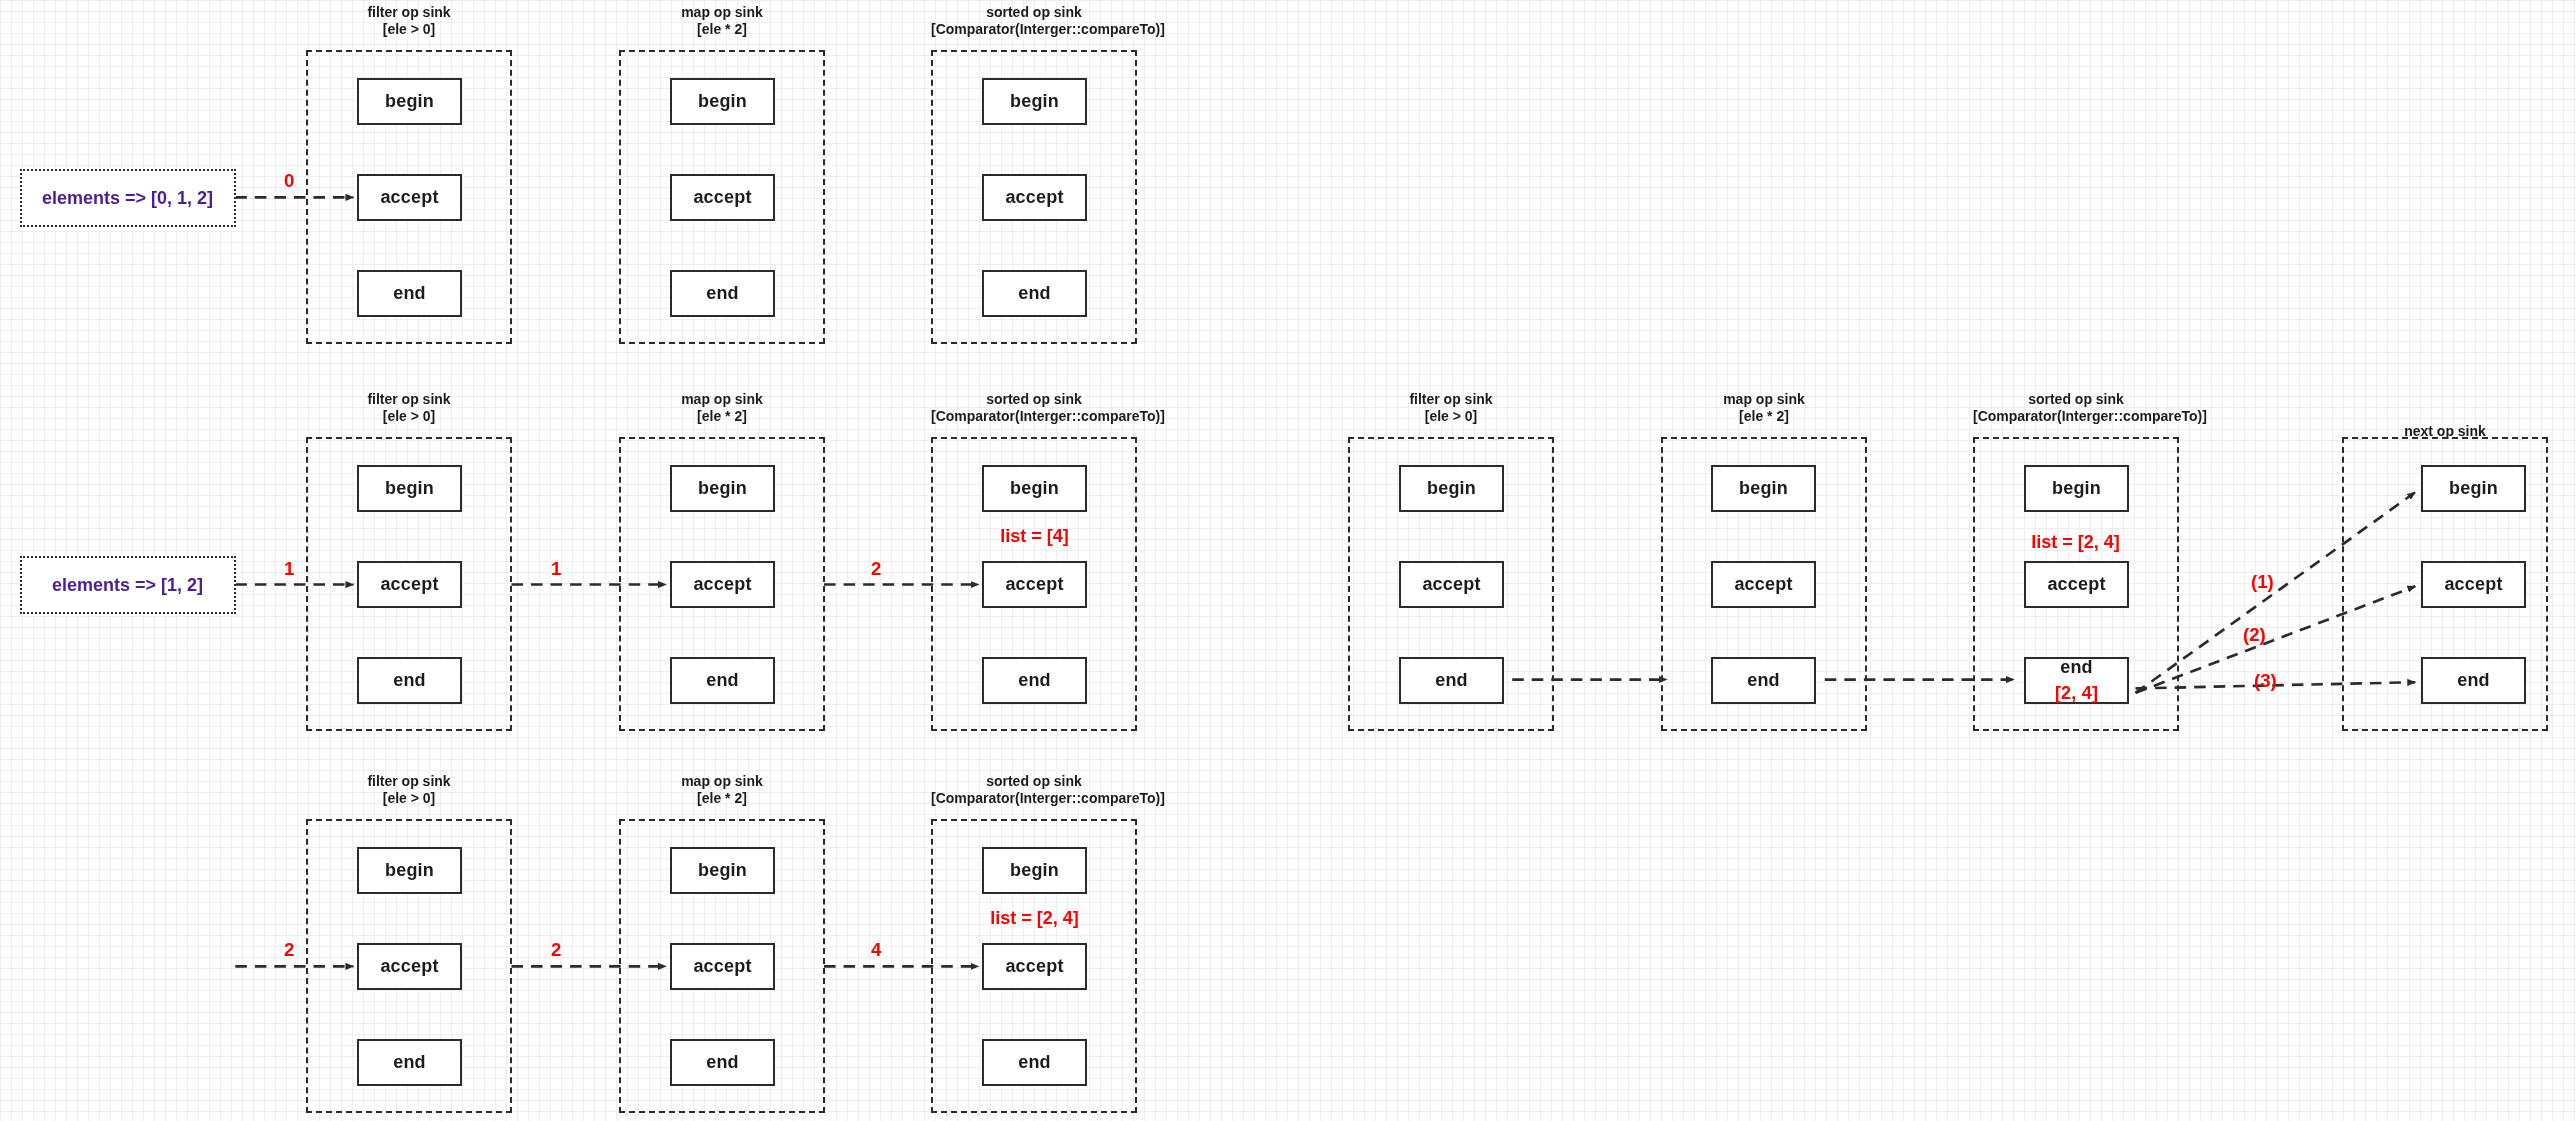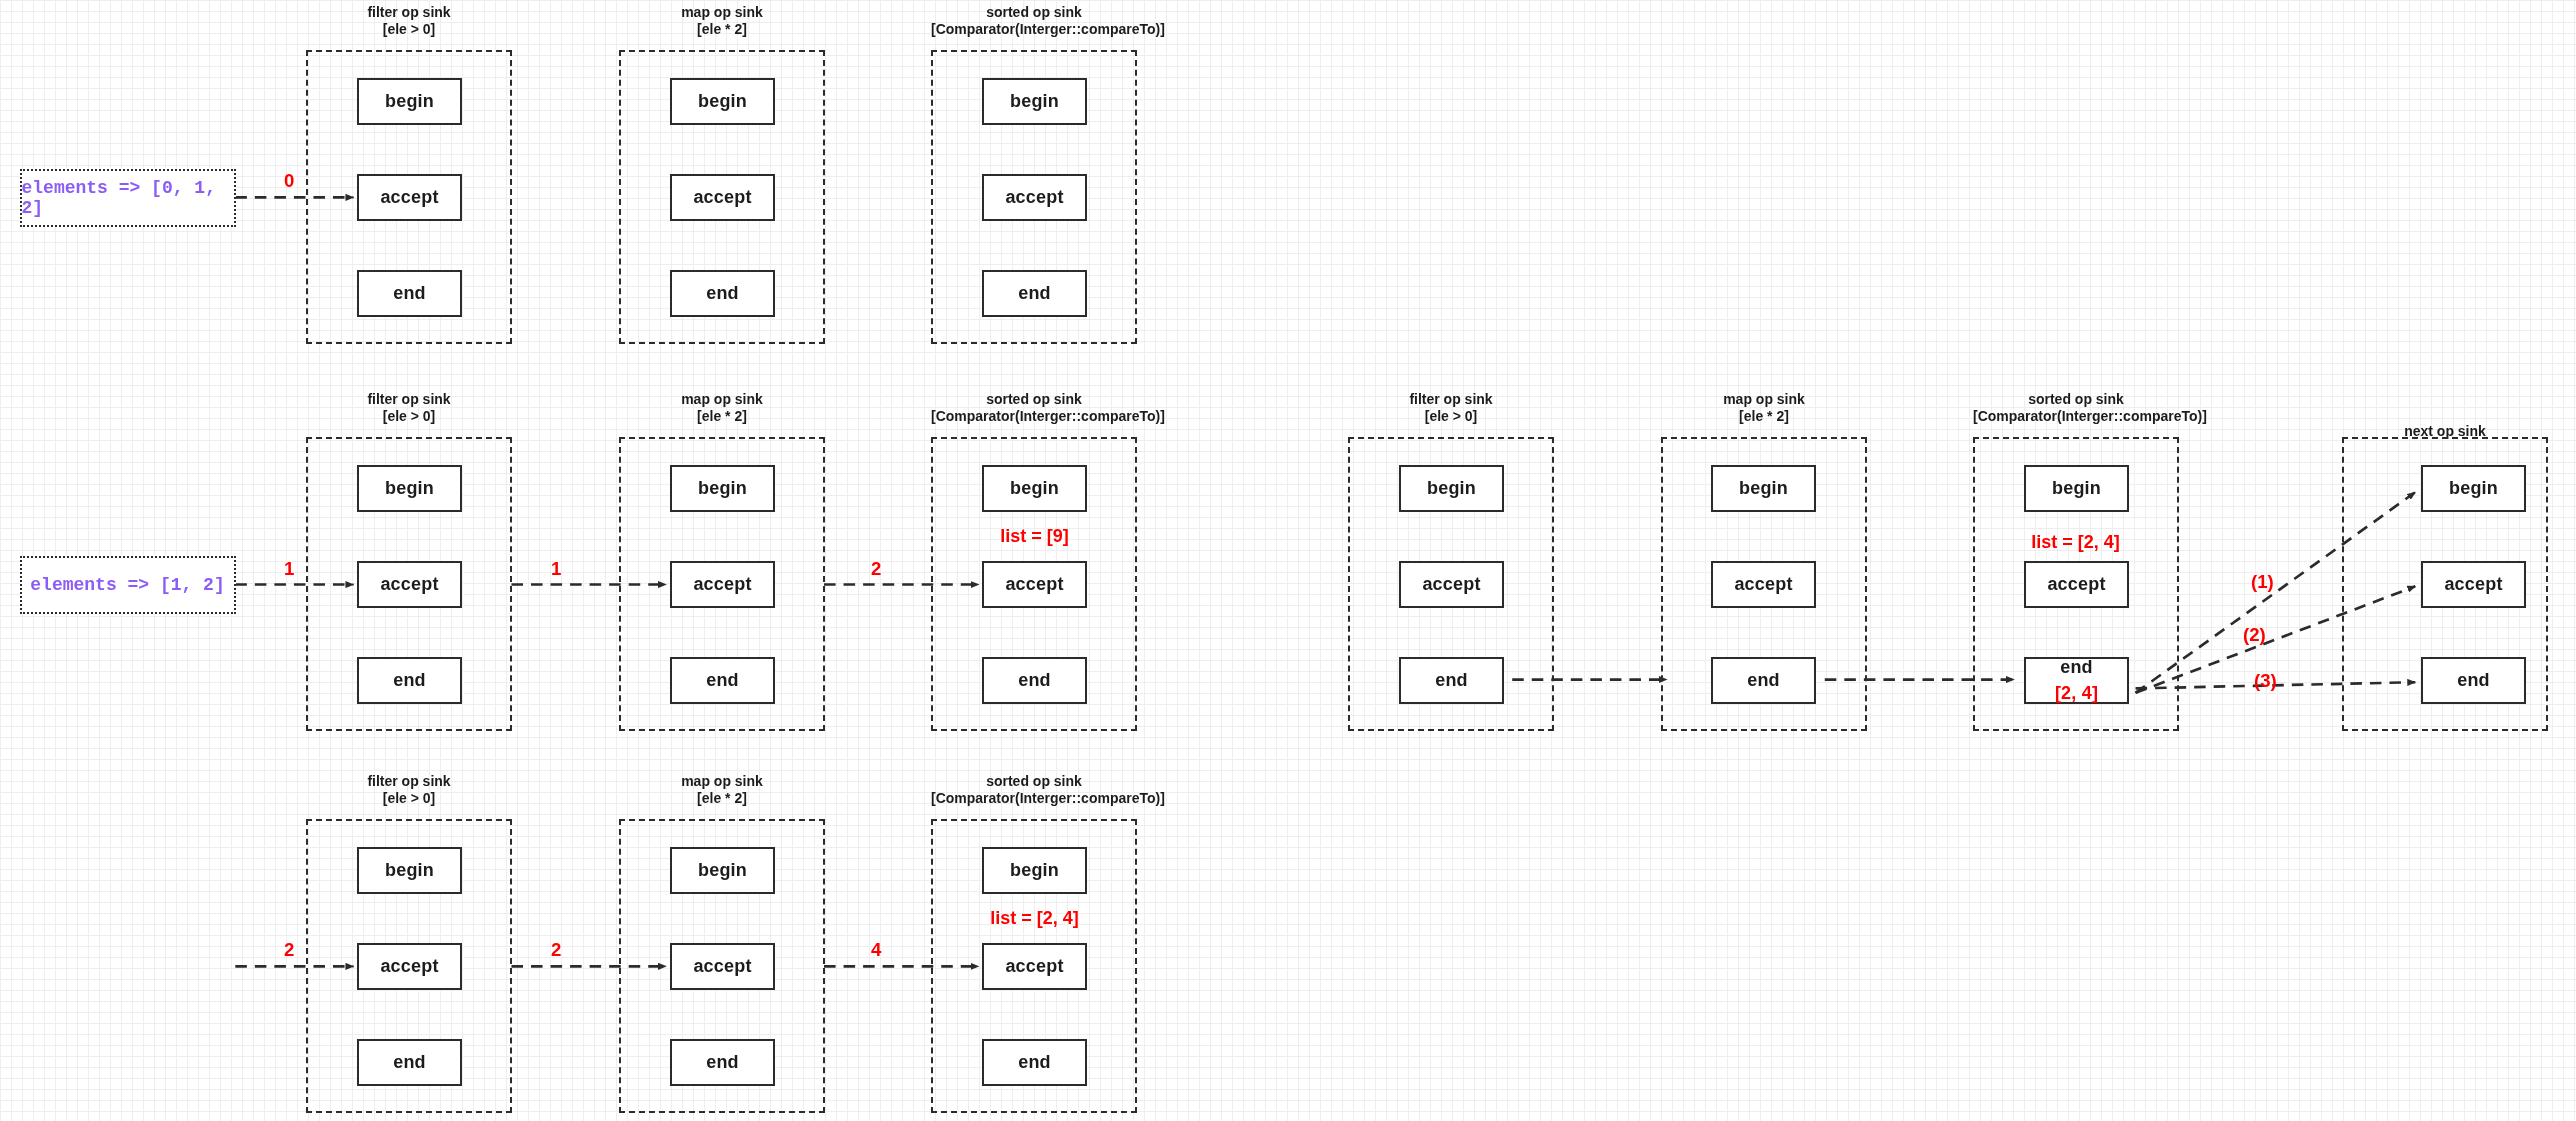--- a/index.html
+++ b/index.html
@@ -65,22 +65,21 @@
   .elements-box {
     position: absolute;
     border: 2.7px dotted #2b2b2b;
     background: #ffffff;
     box-sizing: border-box;
     display: flex;
     align-items: center;
     justify-content: center;
     font-size: 18px;
     font-weight: bold;
-    color: #8b5cf6;
-    font-family: Liberation Mono, monospace;
+    color: #4c1d95;
   }
   .edge-label {
     position: absolute;
     color: #ff0000;
     font-size: 18.6px;
     font-weight: bold;
     white-space: nowrap;
     pointer-events: none;
   }
   .list-label {
@@ -195,21 +194,21 @@
   <div class="node-box" style="left:670px; top:465px; width:105px; height:47px;">begin</div>
   <div class="node-box" style="left:670px; top:561px; width:105px; height:47px;">accept</div>
   <div class="node-box" style="left:670px; top:657px; width:105px; height:47px;">end</div>
 
   <div class="sink-title" style="left:931px; top:391px; width:206px;">
     <div>sorted op sink</div>
     <div>[Comparator(Interger::compareTo)]</div>
   </div>
   <div class="sink-group" style="left:931px; top:437px; width:206px; height:294px;"></div>
   <div class="node-box" style="left:982px; top:465px; width:105px; height:47px;">begin</div>
-  <div class="list-label" style="left:982px; top:526px; width:105px;">list = [9]</div>
+  <div class="list-label" style="left:982px; top:526px; width:105px;">list = [4]</div>
   <div class="node-box" style="left:982px; top:561px; width:105px; height:47px;">accept</div>
   <div class="node-box" style="left:982px; top:657px; width:105px; height:47px;">end</div>
 
   <div class="sink-title" style="left:1348px; top:391px; width:206px;">
     <div>filter op sink</div>
     <div>[ele &gt; 0]</div>
   </div>
   <div class="sink-group" style="left:1348px; top:437px; width:206px; height:294px;"></div>
   <div class="node-box" style="left:1399px; top:465px; width:105px; height:47px;">begin</div>
   <div class="node-box" style="left:1399px; top:561px; width:105px; height:47px;">accept</div>

